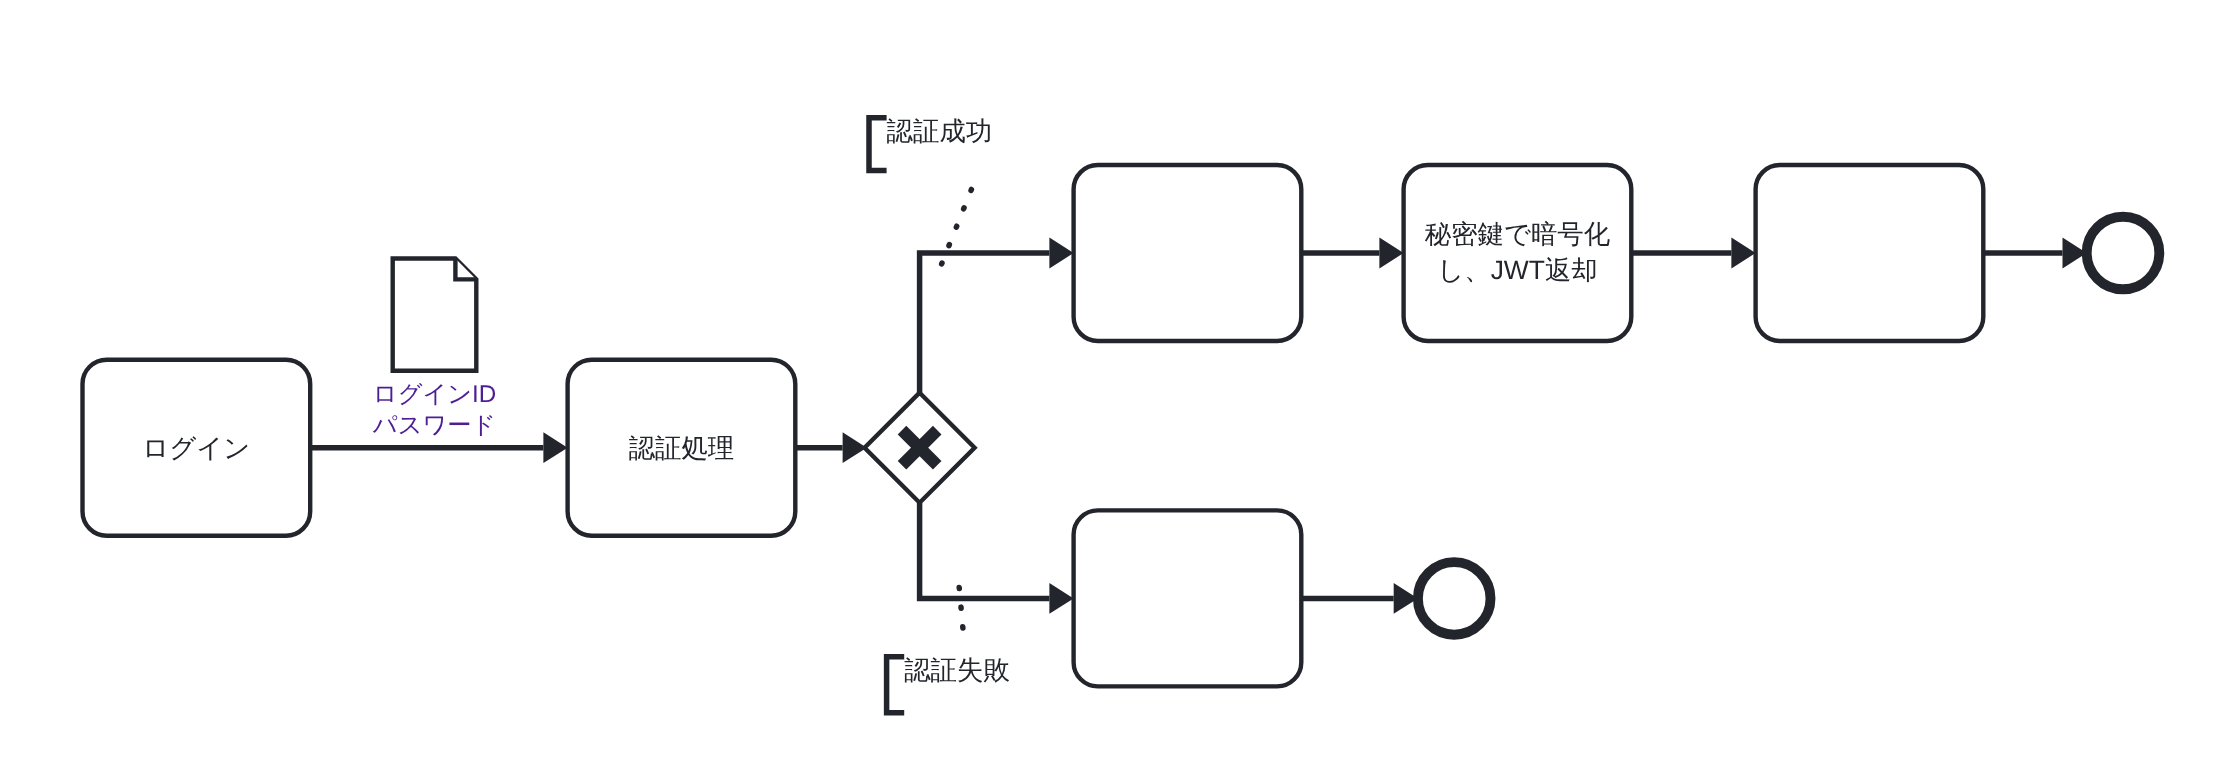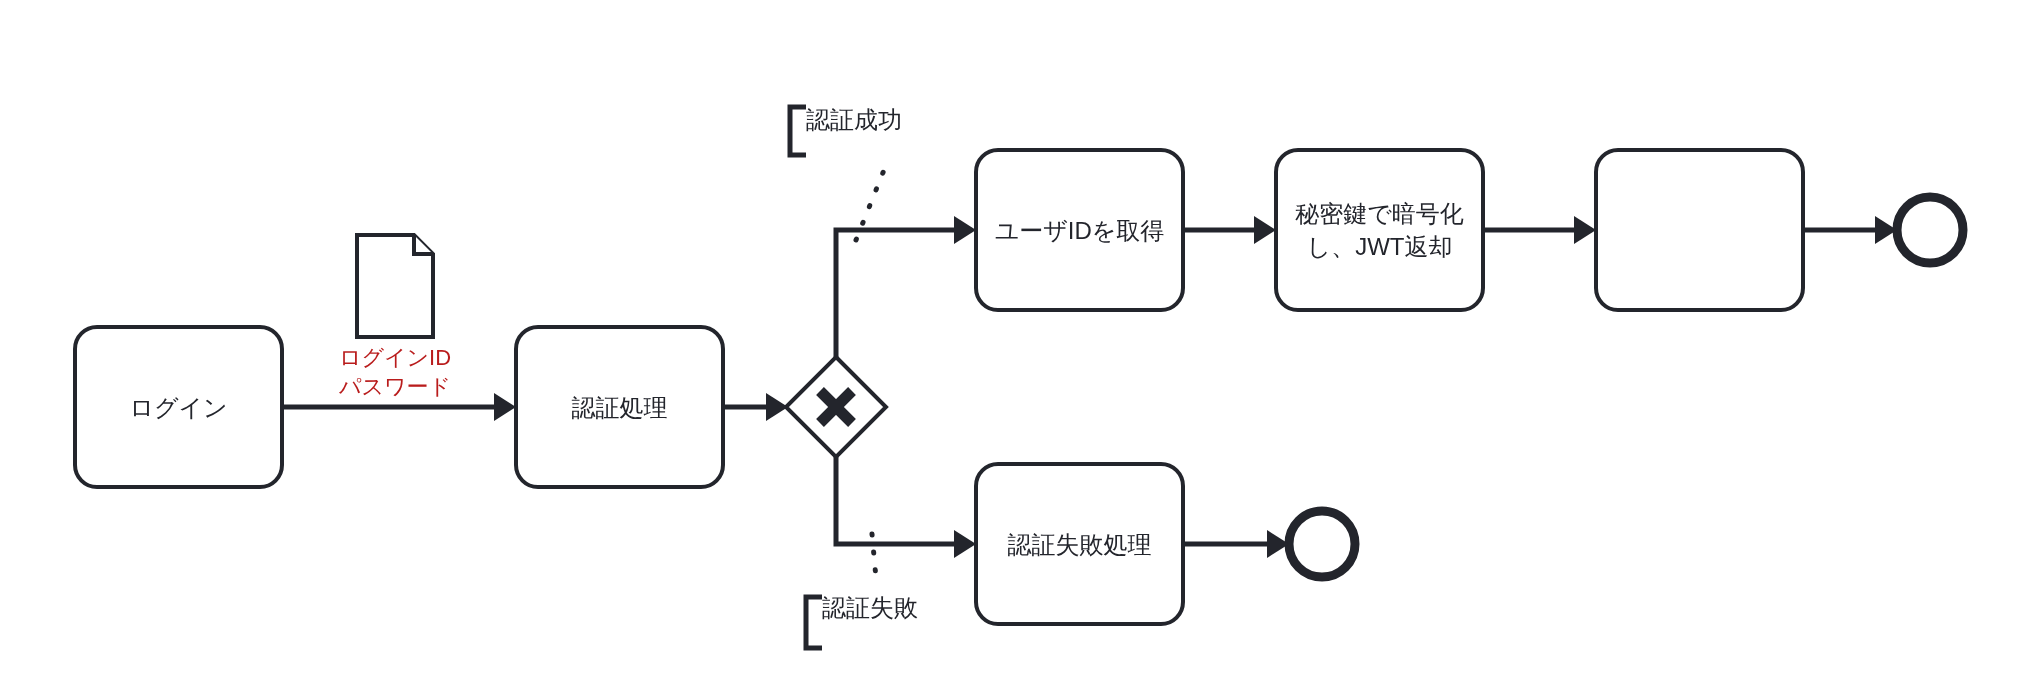--- a/index.html
+++ b/index.html
@@ -82,21 +82,21 @@
   .edge-label {
     position: absolute;
     color: #23252c;
     font-size: 24px;
     line-height: 32px;
     text-align: right;
     white-space: pre-line;
   }
   .data-label {
     position: absolute;
-    color: #b91c1c;
+    color: #4c1d95;
     font-size: 22px;
     line-height: 29px;
     text-align: center;
     white-space: pre-line;
   }
 </style>
 </head>
 <body>
 
 <div id="diagram-root">
@@ -148,28 +148,26 @@
     <path class="assoc-line" d="M 872 534 L 876 578"></path>
 
     <path class="bracket-line" d="M 806 107 L 790 107 L 790 155 L 806 155"></path>
     <path class="bracket-line" d="M 822 597 L 806 597 L 806 648 L 822 648"></path>
   </svg>
 
   <div class="node-label" style="left:75px; top:327px; width:207px; height:160px;">ログイン</div>
 
   <div class="node-label" style="left:516px; top:327px; width:207px; height:160px;">認証処理</div>
 
-  <div class="node-label" style="left:976px; top:150px; width:207px; height:160px;">ユーザIDを取得</div>
 
   <div class="node-label" style="left:1276px; top:150px; width:207px; height:160px;">秘密鍵で暗号化
 し、JWT返却</div>
 
 
-  <div class="node-label" style="left:976px; top:464px; width:207px; height:160px;">認証失敗処理</div>
 
   <div class="data-label" style="left:315px; top:343px; width:160px;">ログインID
 パスワード</div>
 
   <div class="edge-label" style="left:806px; top:104px;">認証成功</div>
 
-  <div class="edge-label" style="left:822px; top:594px;font-family:Liberation Mono, monospace;">認証失敗</div>
+  <div class="edge-label" style="left:822px; top:594px;">認証失敗</div>
 
 </div>
 
 </body></html>

